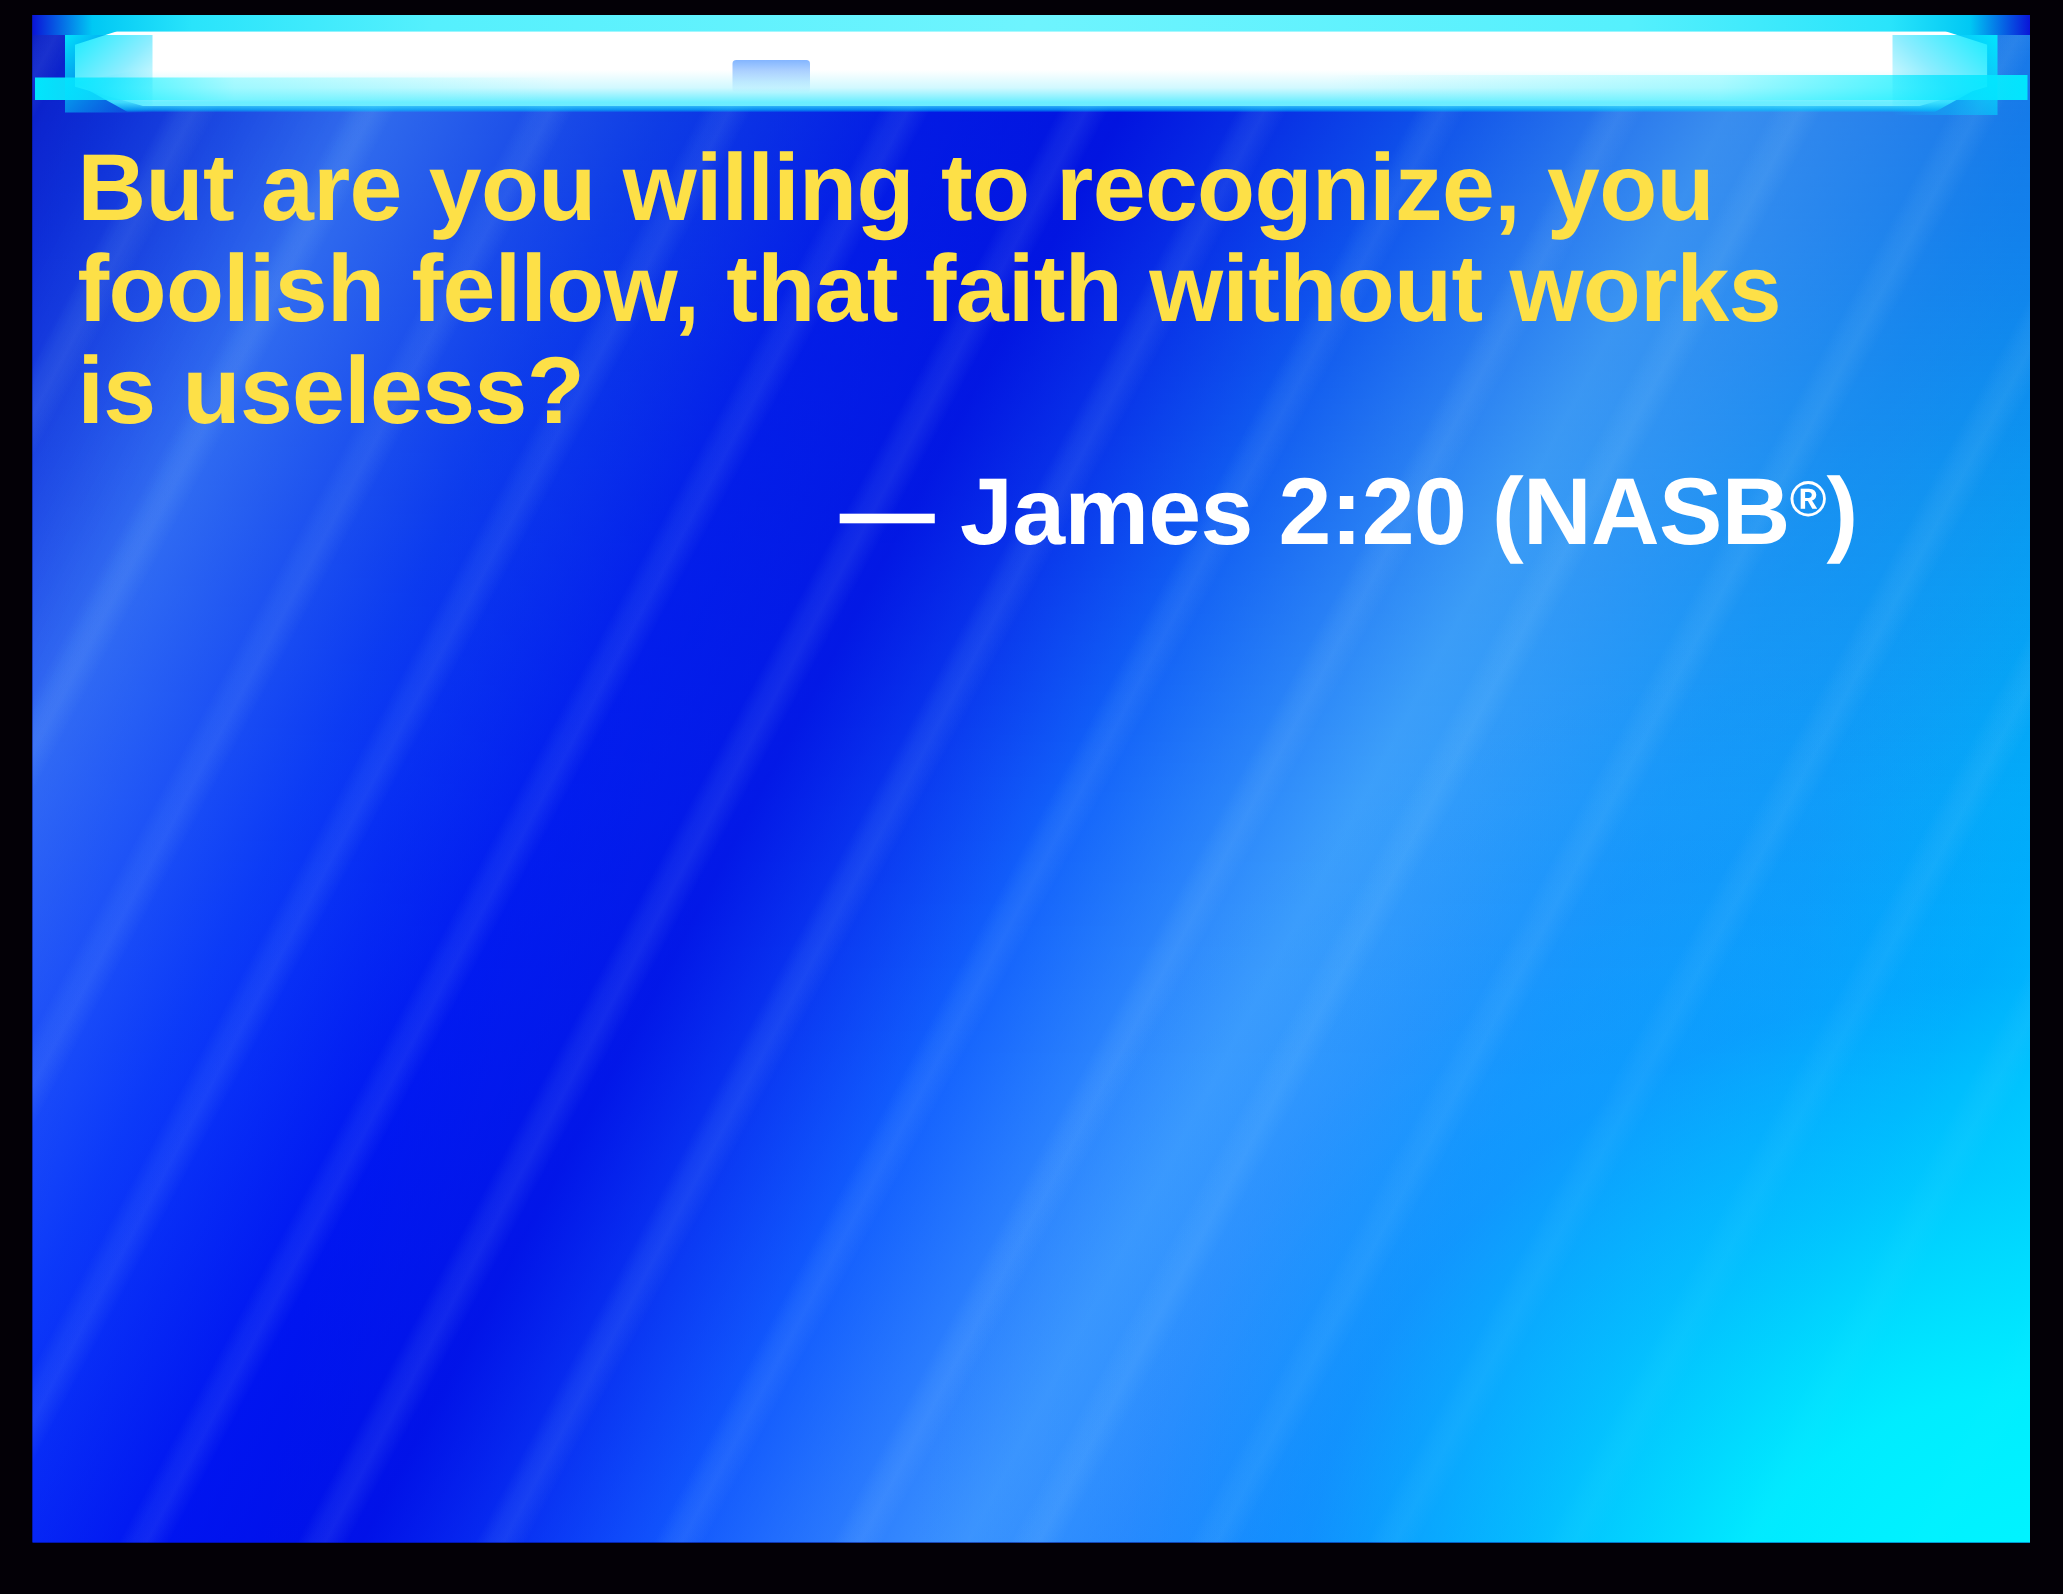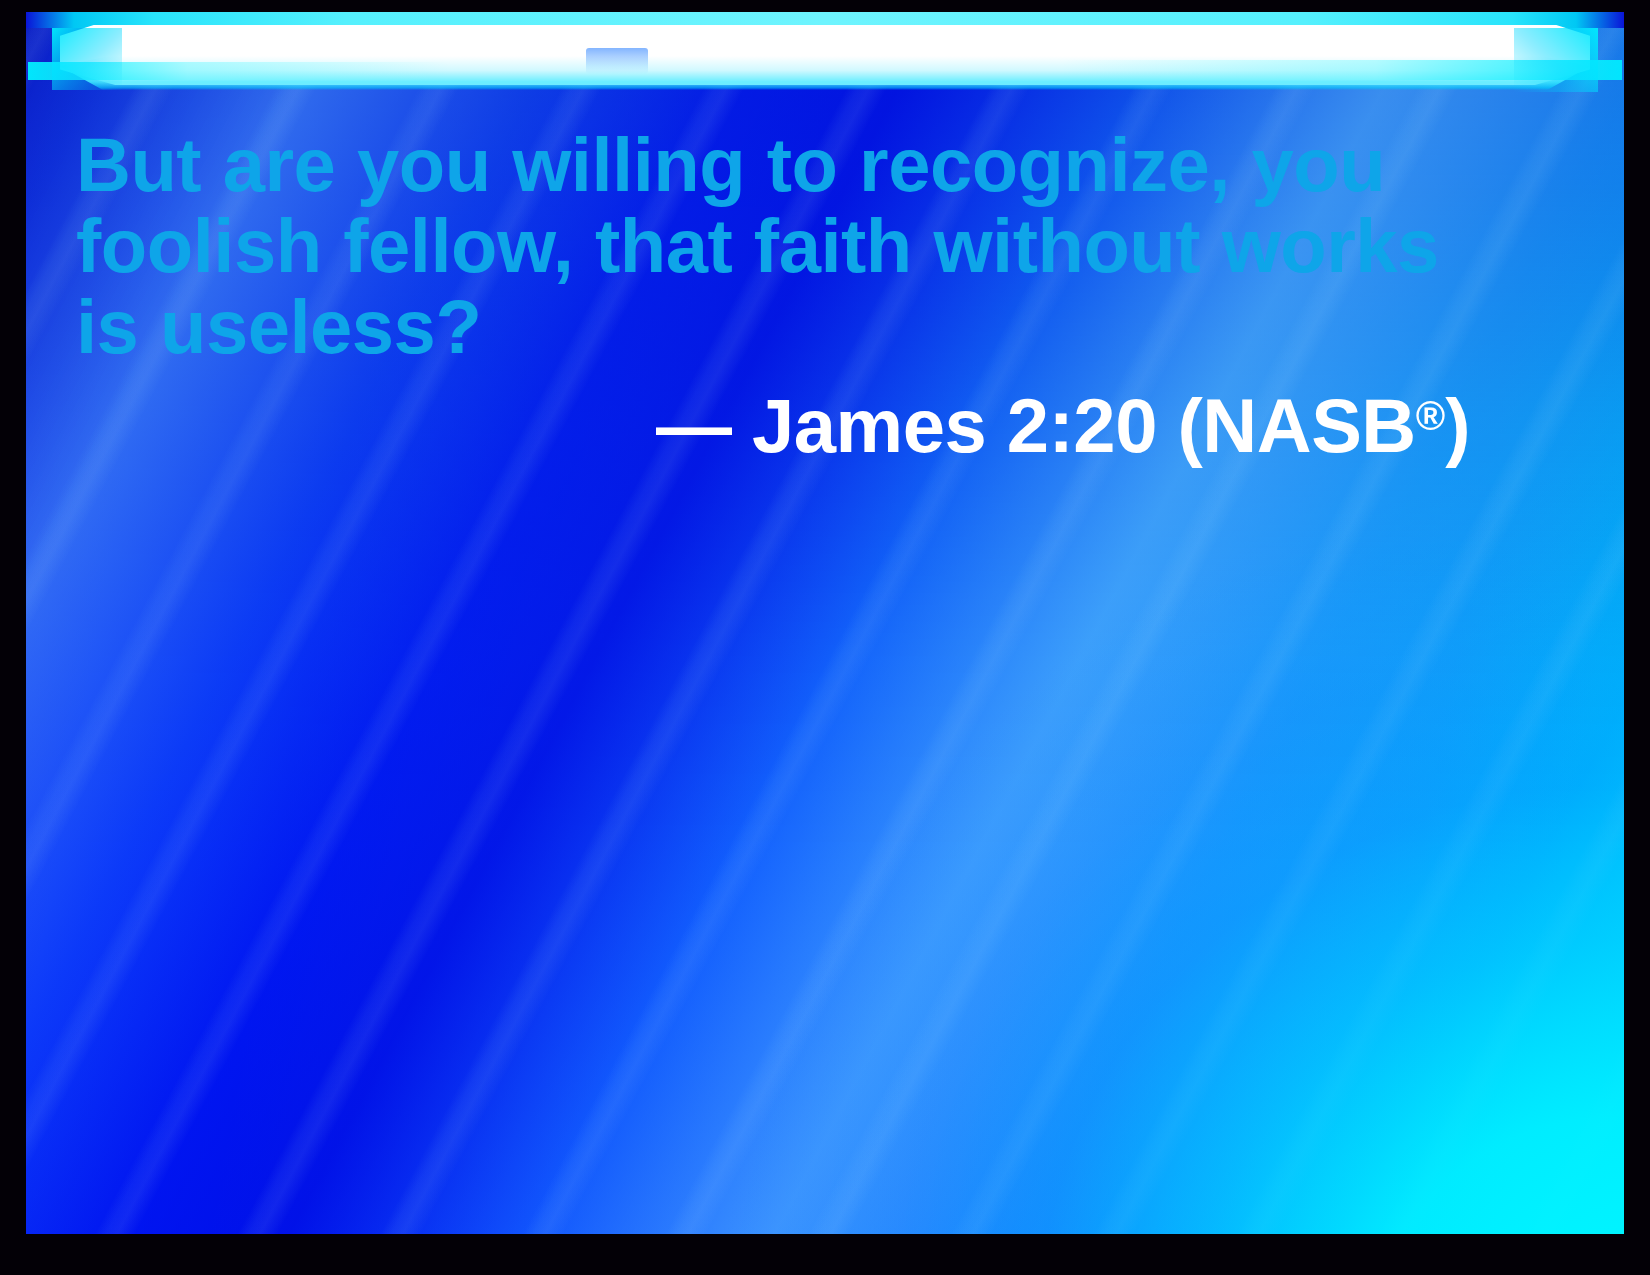--- a/index.html
+++ b/index.html
@@ -294,42 +294,42 @@
 
   .verse-block {
     position: absolute;
     left: 62px;
     top: 110px;
     width: 1420px;
     pointer-events: auto;
   }
 
   .verse-text {
-    margin: 14px;
-    color: #0ea5e9;
+    margin: 0;
+    color: #fde047;
     font-family: "Liberation Sans Narrow", "Liberation Sans", "DejaVu Sans Condensed", "DejaVu Sans", sans-serif;
     font-weight: bold;
     font-size: 76px;
     line-height: 81px;
     letter-spacing: -0.5px;
     text-align: left;
     word-spacing: 1px;
   }
 
   .reference-line {
     position: absolute;
     left: 62px;
     top: 368px;
     width: 1424px;
     text-align: right;
     pointer-events: auto;
   }
 
   .reference-text {
-    margin: 16px;
+    margin: 0;
     display: inline-block;
     color: #ffffff;
     font-family: "Liberation Sans Narrow", "Liberation Sans", "DejaVu Sans Condensed", "DejaVu Sans", sans-serif;
     font-weight: bold;
     font-size: 76px;
     line-height: 84px;
     letter-spacing: -0.5px;
     white-space: nowrap;
   }
 

